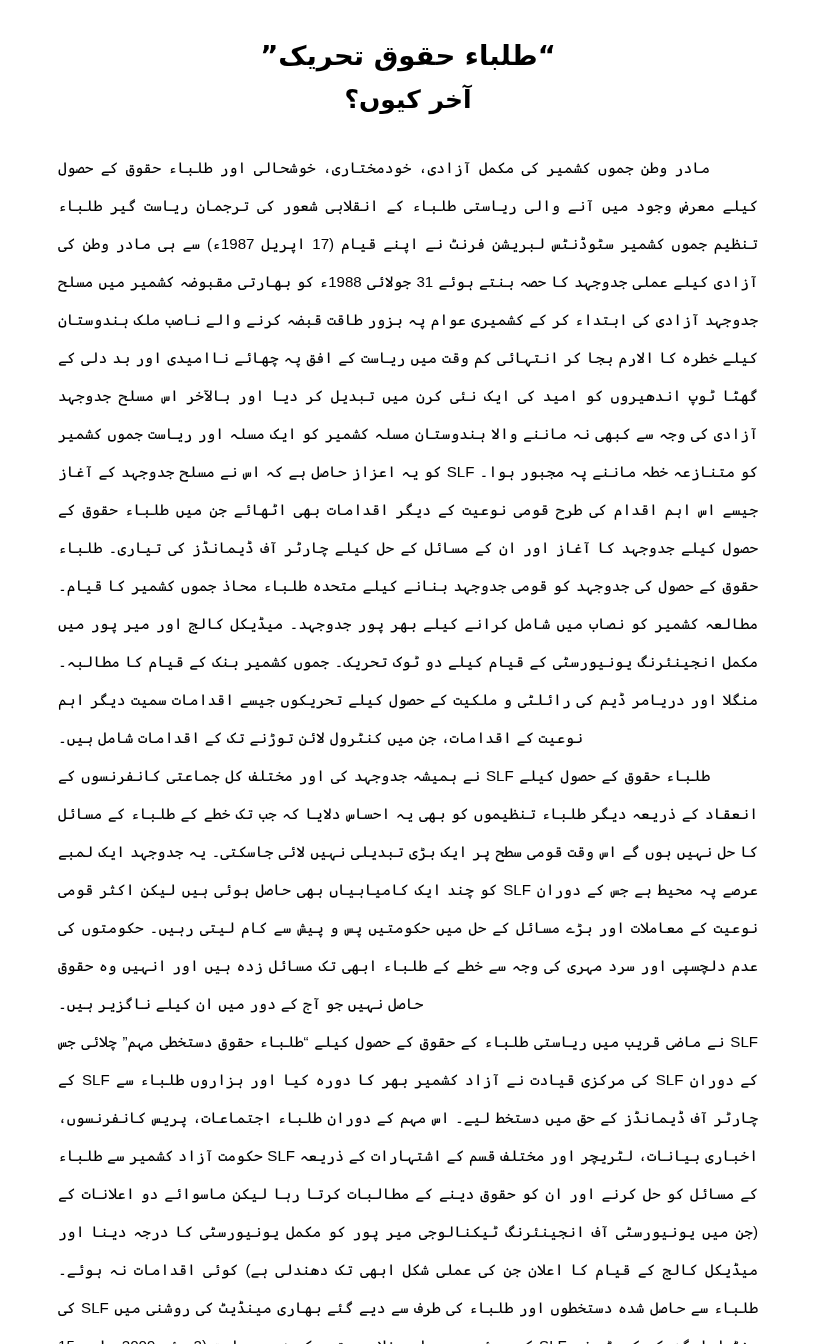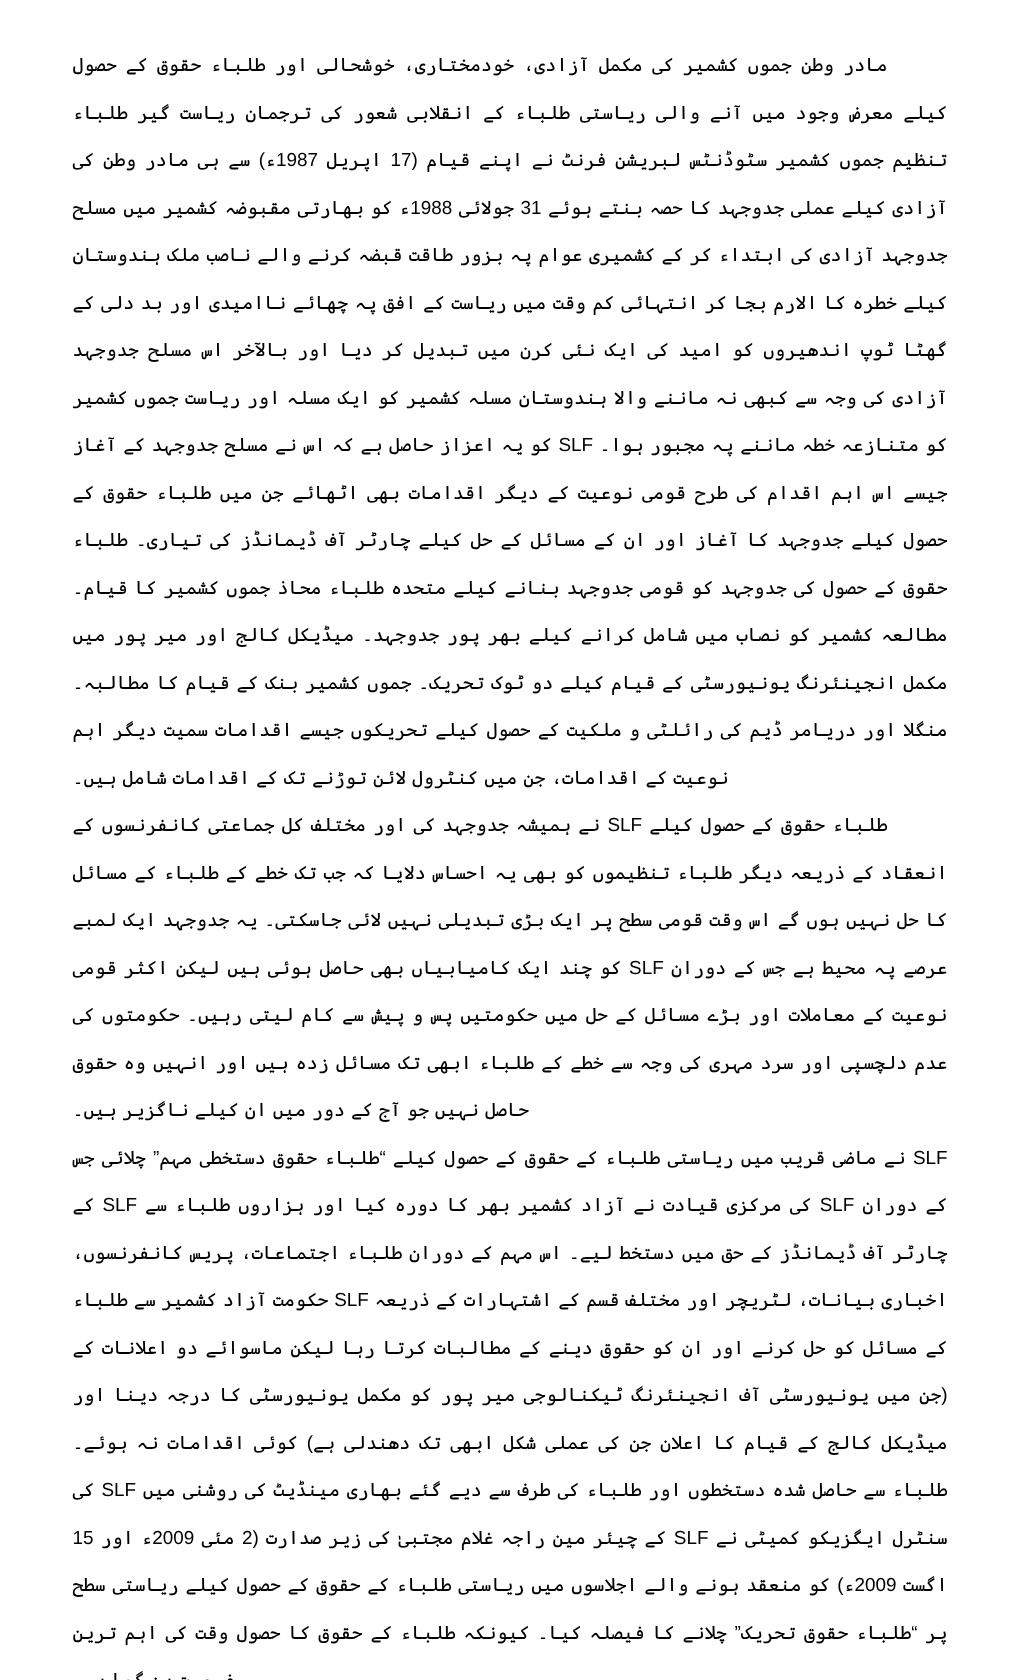--- a/index.html
+++ b/index.html
@@ -79,20 +79,24 @@
 
   .para.end-left {
     text-align-last: left;
   }
 </style>
 </head>
 <body>
 
 <div class="page">
 
+  <div class="title-block">
+    <h1 class="doc-title">“طلباء حقوق تحریک”</h1>
+    <h2 class="doc-subtitle">آخر کیوں؟</h2>
+  </div>
 
   <div class="body-text">
 
     <p class="para indent end-left">مادر وطن جموں کشمیر کی مکمل آزادی، خودمختاری، خوشحالی اور طلباء حقوق کے حصول کیلے معرض وجود میں آنے والی ریاستی طلباء کے انقلابی شعور کی ترجمان ریاست گیر طلباء تنظیم جموں کشمیر سٹوڈنٹس لبریشن فرنٹ نے اپنے قیام (‎17‎ اپریل ‎1987‎ء) سے ہی مادر وطن کی آزادی کیلے عملی جدوجہد کا حصہ بنتے ہوئے ‎31‎ جولائی ‎1988‎ء کو بھارتی مقبوضہ کشمیر میں مسلح جدوجہد آزادی کی ابتداء کر کے کشمیری عوام پہ بزور طاقت قبضہ کرنے والے ناصب ملک ہندوستان کیلے خطرہ کا الارم بجا کر انتہائی کم وقت میں ریاست کے افق پہ چھائے ناامیدی اور بد دلی کے گھٹا ٹوپ اندھیروں کو امید کی ایک نئی کرن میں تبدیل کر دیا اور بالآخر اس مسلح جدوجہد آزادی کی وجہ سے کبھی نہ ماننے والا ہندوستان مسلہ کشمیر کو ایک مسلہ اور ریاست جموں کشمیر کو متنازعہ خطہ ماننے پہ مجبور ہوا۔ SLF کو یہ اعزاز حاصل ہے کہ اس نے مسلح جدوجہد کے آغاز جیسے اس اہم اقدام کی طرح قومی نوعیت کے دیگر اقدامات بھی اٹھائے جن میں طلباء حقوق کے حصول کیلے جدوجہد کا آغاز اور ان کے مسائل کے حل کیلے چارٹر آف ڈیمانڈز کی تیاری۔ طلباء حقوق کے حصول کی جدوجہد کو قومی جدوجہد بنانے کیلے متحدہ طلباء محاذ جموں کشمیر کا قیام۔ مطالعہ کشمیر کو نصاب میں شامل کرانے کیلے بھر پور جدوجہد۔ میڈیکل کالج اور میر پور میں مکمل انجینئرنگ یونیورسٹی کے قیام کیلے دو ٹوک تحریک۔ جموں کشمیر بنک کے قیام کا مطالبہ۔ منگلا اور دریامر ڈیم کی رائلٹی و ملکیت کے حصول کیلے تحریکوں جیسے اقدامات سمیت دیگر اہم نوعیت کے اقدامات، جن میں کنٹرول لائن توڑنے تک کے اقدامات شامل ہیں۔</p>
 
     <p class="para indent end-left">طلباء حقوق کے حصول کیلے SLF نے ہمیشہ جدوجہد کی اور مختلف کل جماعتی کانفرنسوں کے انعقاد کے ذریعہ دیگر طلباء تنظیموں کو بھی یہ احساس دلایا کہ جب تک خطے کے طلباء کے مسائل کا حل نہیں ہوں گے اس وقت قومی سطح پر ایک بڑی تبدیلی نہیں لائی جاسکتی۔ یہ جدوجہد ایک لمبے عرصے پہ محیط ہے جس کے دوران SLF کو چند ایک کامیابیاں بھی حاصل ہوئی ہیں لیکن اکثر قومی نوعیت کے معاملات اور بڑے مسائل کے حل میں حکومتیں پس و پیش سے کام لیتی رہیں۔ حکومتوں کی عدم دلچسپی اور سرد مہری کی وجہ سے خطے کے طلباء ابھی تک مسائل زدہ ہیں اور انہیں وہ حقوق حاصل نہیں جو آج کے دور میں ان کیلے ناگزیر ہیں۔</p>
 
     <p class="para end-left">SLF نے ماضی قریب میں ریاستی طلباء کے حقوق کے حصول کیلے “طلباء حقوق دستخطی مہم” چلائی جس کے دوران SLF کی مرکزی قیادت نے آزاد کشمیر بھر کا دورہ کیا اور ہزاروں طلباء سے SLF کے چارٹر آف ڈیمانڈز کے حق میں دستخط لیے۔ اس مہم کے دوران طلباء اجتماعات، پریس کانفرنسوں، اخباری بیانات، لٹریچر اور مختلف قسم کے اشتہارات کے ذریعہ SLF حکومت آزاد کشمیر سے طلباء کے مسائل کو حل کرنے اور ان کو حقوق دینے کے مطالبات کرتا رہا لیکن ماسوائے دو اعلانات کے (جن میں یونیورسٹی آف انجینئرنگ ٹیکنالوجی میر پور کو مکمل یونیورسٹی کا درجہ دینا اور میڈیکل کالج کے قیام کا اعلان جن کی عملی شکل ابھی تک دھندلی ہے) کوئی اقدامات نہ ہوئے۔ طلباء سے حاصل شدہ دستخطوں اور طلباء کی طرف سے دیے گئے بھاری مینڈیٹ کی روشنی میں SLF کی سنٹرل ایگزیکو کمیٹی نے SLF کے چیئر مین راجہ غلام مجتبیٰ کی زیر صدارت (‎2‎ مئی ‎2009‎ء اور ‎15‎ اگست ‎2009‎ء) کو منعقد ہونے والے اجلاسوں میں ریاستی طلباء کے حقوق کے حصول کیلے ریاستی سطح پر “طلباء حقوق تحریک” چلانے کا فیصلہ کیا۔ کیونکہ طلباء کے حقوق کا حصول وقت کی اہم ترین ضرورت بن گیا ہے۔</p>
 
   </div>

